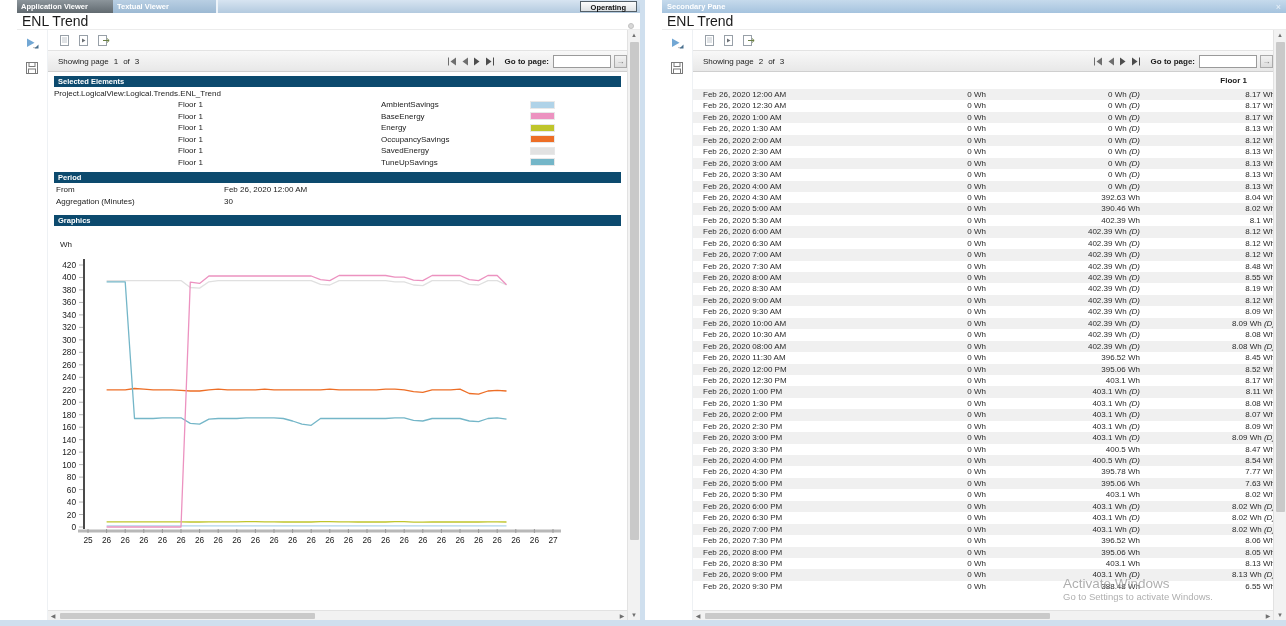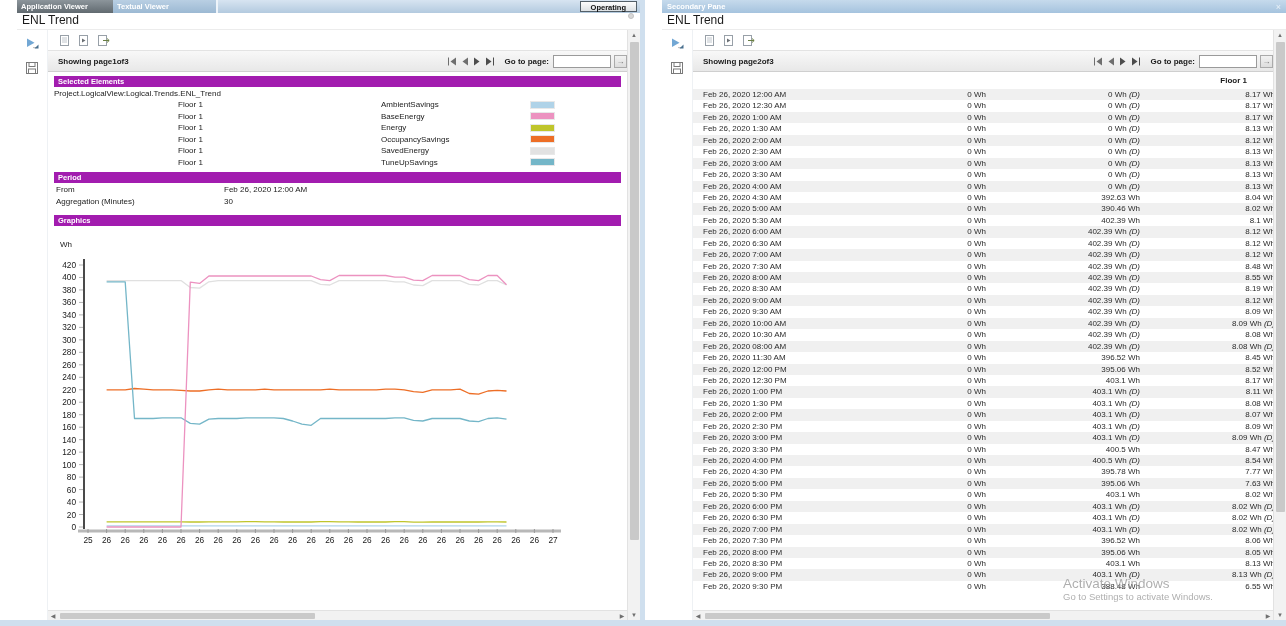--- a/index.html
+++ b/index.html
@@ -17,43 +17,43 @@
   .tabbar { height:13px; display:flex; align-items:stretch; background:linear-gradient(#d7e4f1,#b3cadf); }
   .tab { font-size:7.5px; font-weight:bold; color:#fff; padding:2px 6px 0 4px; white-space:nowrap; }
   .tab-active { width:96px; background:linear-gradient(#8c959b,#616a70); }
   .tab-idle { width:104px; background:linear-gradient(#b9cfe3,#9cb9d3); border-right:1px solid #eef4fa; }
   .tab-spacer { flex:1; border-left:1px solid #eef4fa; }
   .mode-btn { font-size:7.5px; font-weight:bold; color:#111; background:linear-gradient(#fdfdfd,#dde1e4); border:1px solid #535f68; padding:1px 10px 0 10px; margin:1px 3px 1px 0; cursor:pointer; }
   .titlebar { height:13px; display:flex; align-items:center; background:linear-gradient(#c6daec,#a5c3de); }
   .titlebar .t { font-size:7.5px; font-weight:bold; color:#fff; padding-left:5px; flex:1; }
   .close-x { font-size:9px; color:#e9f1f8; padding-right:5px; cursor:pointer; }
 
-  .docrow { height:17px; display:flex; align-items:flex-start; font-size:12px; padding:0 6px 0 5px; border-bottom:1px solid #ececec; }
+  .docrow { height:17px; display:flex; align-items:flex-end; font-size:14px; padding:0 6px 0 5px; border-bottom:1px solid #ececec; }
   .docrow .name { flex:1; }
   .status-dot { width:6px; height:6px; border-radius:50%; background:#d8d8d8; border:1px solid #c2c2c2; }
 
   .bodyrow { flex:1; display:flex; min-height:0; }
   .gutter { width:30px; background:#fff; display:flex; flex-direction:column; align-items:center; padding-top:5px; }
   .gutter .gicon { margin-bottom:7px; cursor:pointer; }
   .maincol { flex:1; display:flex; flex-direction:column; min-width:0; border-left:1px solid #eef1f4; }
 
   .toolbar { height:21px; display:flex; align-items:center; gap:10px; padding-left:12px; background:#fff; border-bottom:1px solid #e3e3e3; }
   .tbicon { cursor:pointer; display:flex; }
 
   .pagingbar { height:21px; display:flex; align-items:center; background:linear-gradient(#f8f8f8,#e8e8e8); border-bottom:1px solid #cfcfcf; font-size:8px; }
-  .pagingbar .ptext { font-weight:bold; padding-left:10px; display:flex; }
+  .pagingbar .ptext { font-weight:normal; padding-left:10px; display:flex; gap:5px; }
   .pagingbar .spacer { flex:1; }
   .navbtn { cursor:pointer; display:flex; align-items:center; margin:0 2px; }
   .goto-label { font-weight:bold; margin:0 4px 0 8px; }
   .goto-input { width:58px; height:13px; border:1px solid #9a9a9a; font-size:8px; padding:0 2px; }
   .goto-btn { width:13px; height:13px; margin-left:3px; background:linear-gradient(#f2f2f2,#ddd); border:1px solid #aaa; font-size:8px; color:#777; line-height:11px; text-align:center; cursor:pointer; }
 
   
   .report { flex:1; background:#fff; overflow:hidden; position:relative; }
-  .secbar { height:11px; background:#a21caf; color:#fff; font-size:7.5px; font-weight:bold; padding:1px 0 0 4px; margin:4px 6px 0 6px; }
+  .secbar { height:11px; background:#0c4a6e; color:#fff; font-size:7.5px; font-weight:bold; padding:1px 0 0 4px; margin:4px 6px 0 6px; }
   .pathline { font-size:8px; margin:2px 0 1px 6px; }
   .leg-row { display:flex; font-size:8px; height:11.5px; align-items:center; }
   .leg-loc { margin-left:130px; width:203px; }
   .leg-name { width:149px; }
   .leg-swatch { width:25px; height:8px; border:1px solid #e8e8e8; }
   .prow { display:flex; font-size:8px; height:12px; align-items:center; }
   .prow .pl { margin-left:8px; width:168px; }
   .unit-label { font-size:8px; margin:14px 0 2px 12px; }
   .chart-wrap { margin-left:6px; }
 

